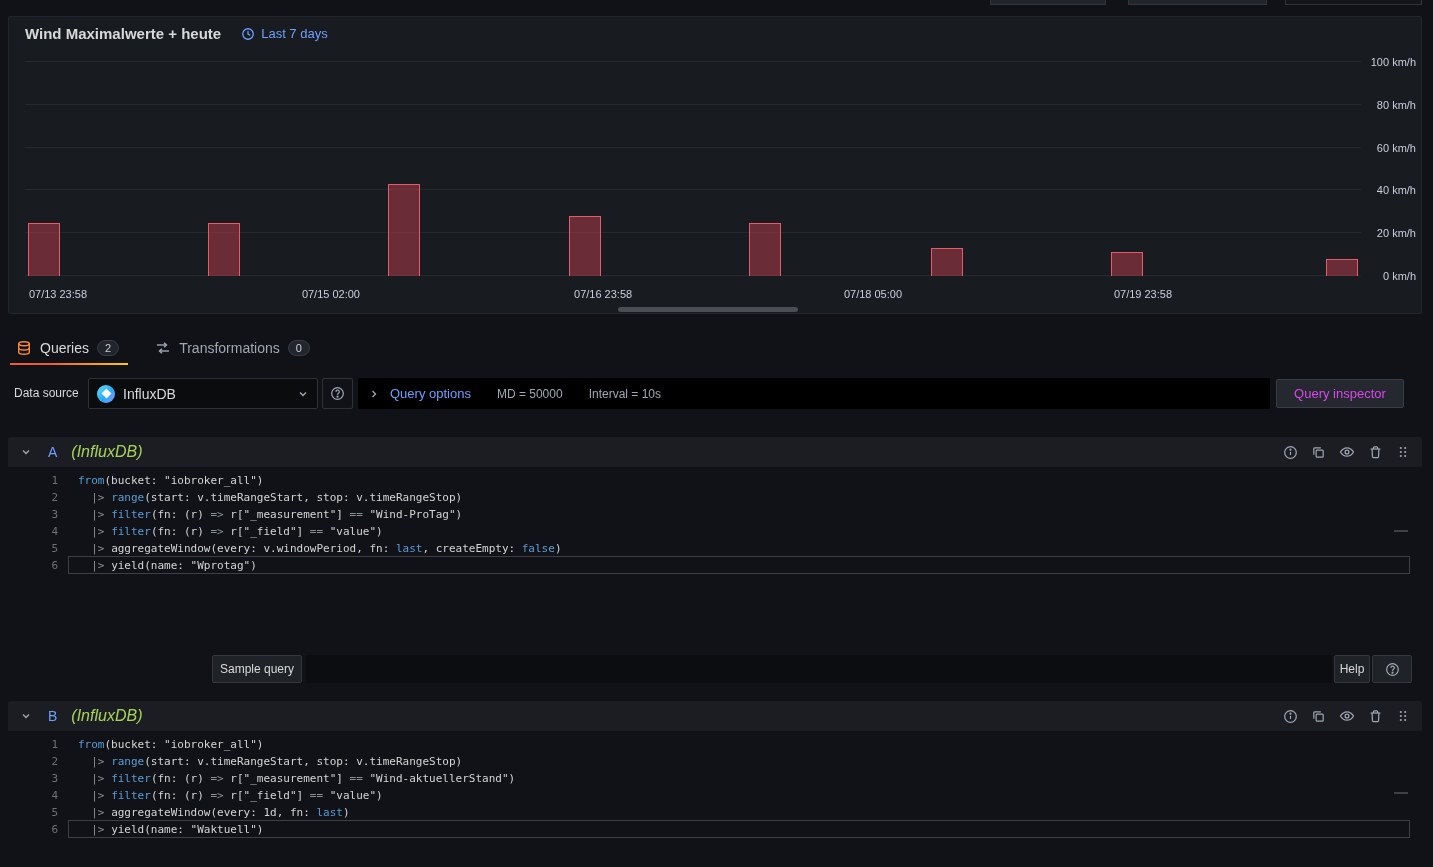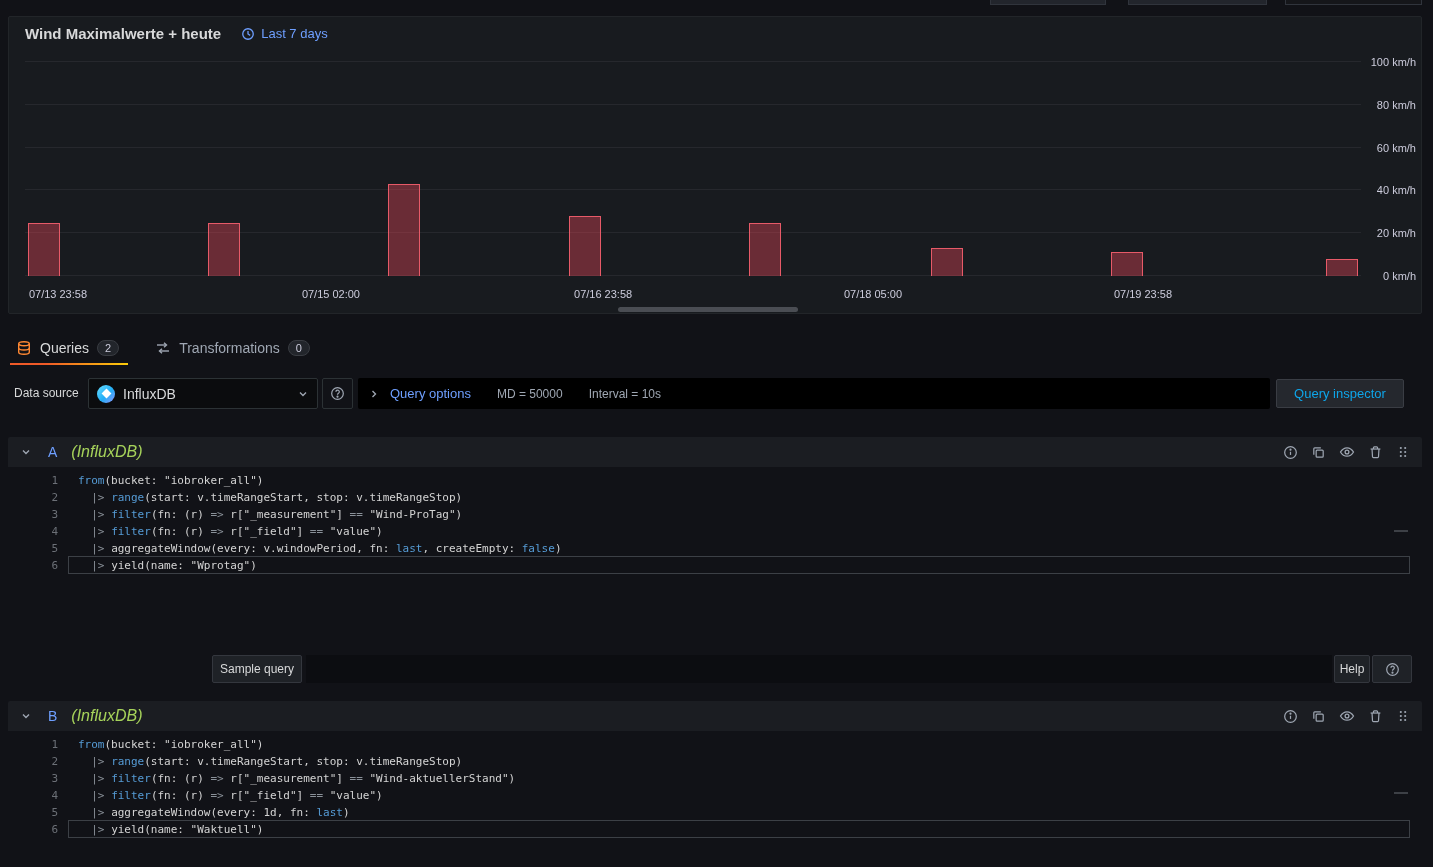--- a/index.html
+++ b/index.html
@@ -54,21 +54,21 @@
     background:#fff; transform:rotate(45deg); }
   .sq-btn { position:absolute; left:322px; top:1px; width:31px; height:31px; background:#111217;
     border:1px solid #2c3235; border-radius:2px; display:flex; align-items:center; justify-content:center;
     color:#9fa7b3; cursor:pointer; }
   .options-bar { position:absolute; left:358px; top:1px; width:912px; height:31px; background:#000000;
     border-radius:2px; display:flex; align-items:center; gap:26px; padding:0 10px; cursor:pointer; }
   .qo-head { display:flex; align-items:center; gap:10px; }
   .qo-label { color:#6e9fff; font-size:13px; font-weight:500; }
   .qo-meta { color:#9fa7b3; font-size:12px; }
   .btn { display:flex; align-items:center; justify-content:center; background:#25282e;
-    border:1px solid #3a3d44; border-radius:2px; color:#0ea5e9; font-size:13px; font-weight:500;
+    border:1px solid #3a3d44; border-radius:2px; color:#d946ef; font-size:13px; font-weight:500;
     font-family:"Liberation Sans",sans-serif; cursor:pointer; }
   .qi-btn { position:absolute; left:1276px; top:2px; width:128px; height:29px; }
 
   
   .query-card { position:absolute; left:8px; width:1414px; }
   #queryA { top:437px; } #queryB { top:701px; }
   .q-header { height:30px; background:#1b1d22; display:flex; align-items:center; padding:0 12px; border-radius:2px 2px 0 0; }
   .q-ref { color:#6e9fff; font-size:14px; font-weight:500; margin-left:16px; }
   .q-ds { color:#bef264; font-size:16px; font-style:italic; opacity:.85; margin-left:14px; }
   .q-actions { margin-left:auto; display:flex; align-items:center; gap:13px; color:#9fa7b3; }

